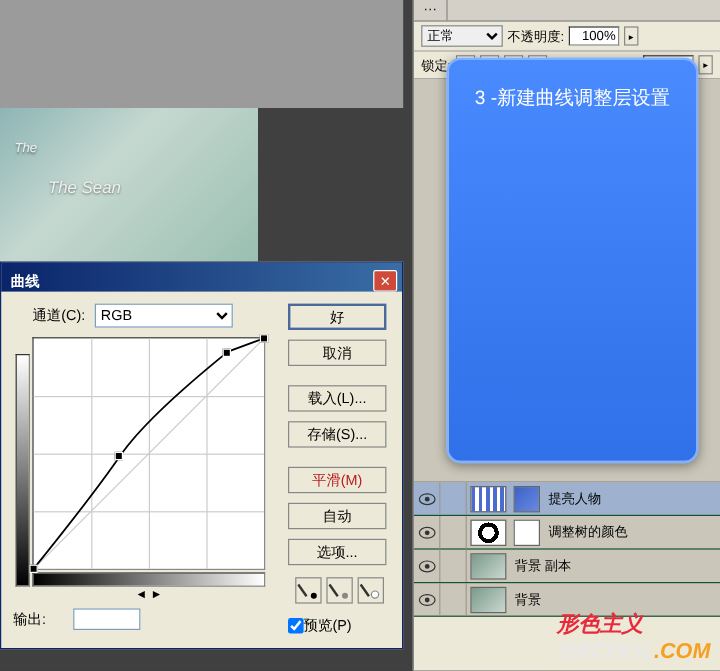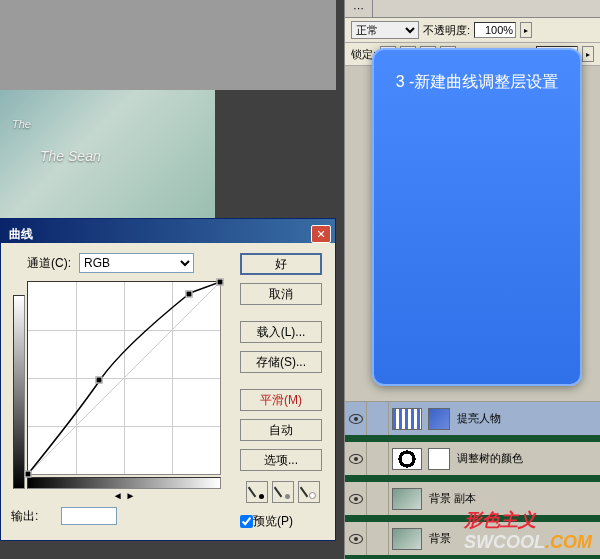--- a/index.html
+++ b/index.html
@@ -58,21 +58,21 @@
 .panel-tabs { height: 18px; background: #d4d0c8; border-bottom: 1px solid #888; display: flex; font-size: 11px; }
 .panel-tab { padding: 2px 8px; border-right: 1px solid #888; }
 .blend-row { display: flex; align-items: center; padding: 3px 6px; font-size: 11px; gap: 4px; border-bottom: 1px solid #aaa; }
 .blend-select { width: 68px; height: 18px; font-size: 11px; border: 1px solid #888; }
 .opacity-box { width: 42px; height: 16px; border: 1px inset #888; background: #fff; font-size: 11px; text-align: right; padding-right: 2px; display:inline-flex; align-items:center; justify-content:flex-end; }
 .op-arrow { width: 12px; height: 16px; border: 1px solid #888; background: #ece9d8; display: inline-flex; align-items: center; justify-content: center; font-size: 8px; }
 .lock-row { display: flex; align-items: center; padding: 3px 6px; font-size: 11px; gap: 4px; border-bottom: 1px solid #aaa; }
 .lock-icon { width: 16px; height: 16px; border: 1px solid #888; background: #fff; display: inline-flex; align-items: center; justify-content: center; font-size: 10px; }
 
 .layer-list { background: #cac7ba; }
-.layer-row { display: flex; align-items: center; border-bottom: 7px solid #14532d; height: 40px; }
+.layer-row { display: flex; align-items: center; border-bottom: 1px solid #14532d; height: 28px; }
 .layer-row.sel { background: #9eb2d0; }
 .eye-col { width: 22px; height: 100%; border-right: 1px solid #9e9a8c; display: flex; align-items: center; justify-content: center; }
 .eye-icon { width: 14px; height: 10px; border: 1px solid #333; border-radius: 50%; position: relative; }
 .eye-icon::after { content: ""; position: absolute; left: 4px; top: 2px; width: 4px; height: 4px; background: #333; border-radius: 50%; }
 .link-col { width: 22px; height: 100%; border-right: 1px solid #9e9a8c; }
 .thumb { width: 30px; height: 22px; margin: 0 3px; border: 1px solid #666; background: #fff; flex-shrink: 0; }
 .thumb.pattern { background: repeating-linear-gradient(90deg, #4a6ad4 0 3px, #fff 3px 6px); }
 .thumb.circle { background: radial-gradient(circle at center, #fff 0 30%, #000 30% 50%, #fff 50%); }
 .thumb.white { background: #fff; }
 .thumb.img1 { background: linear-gradient(135deg, #7a9a8a, #cad8d0); }

